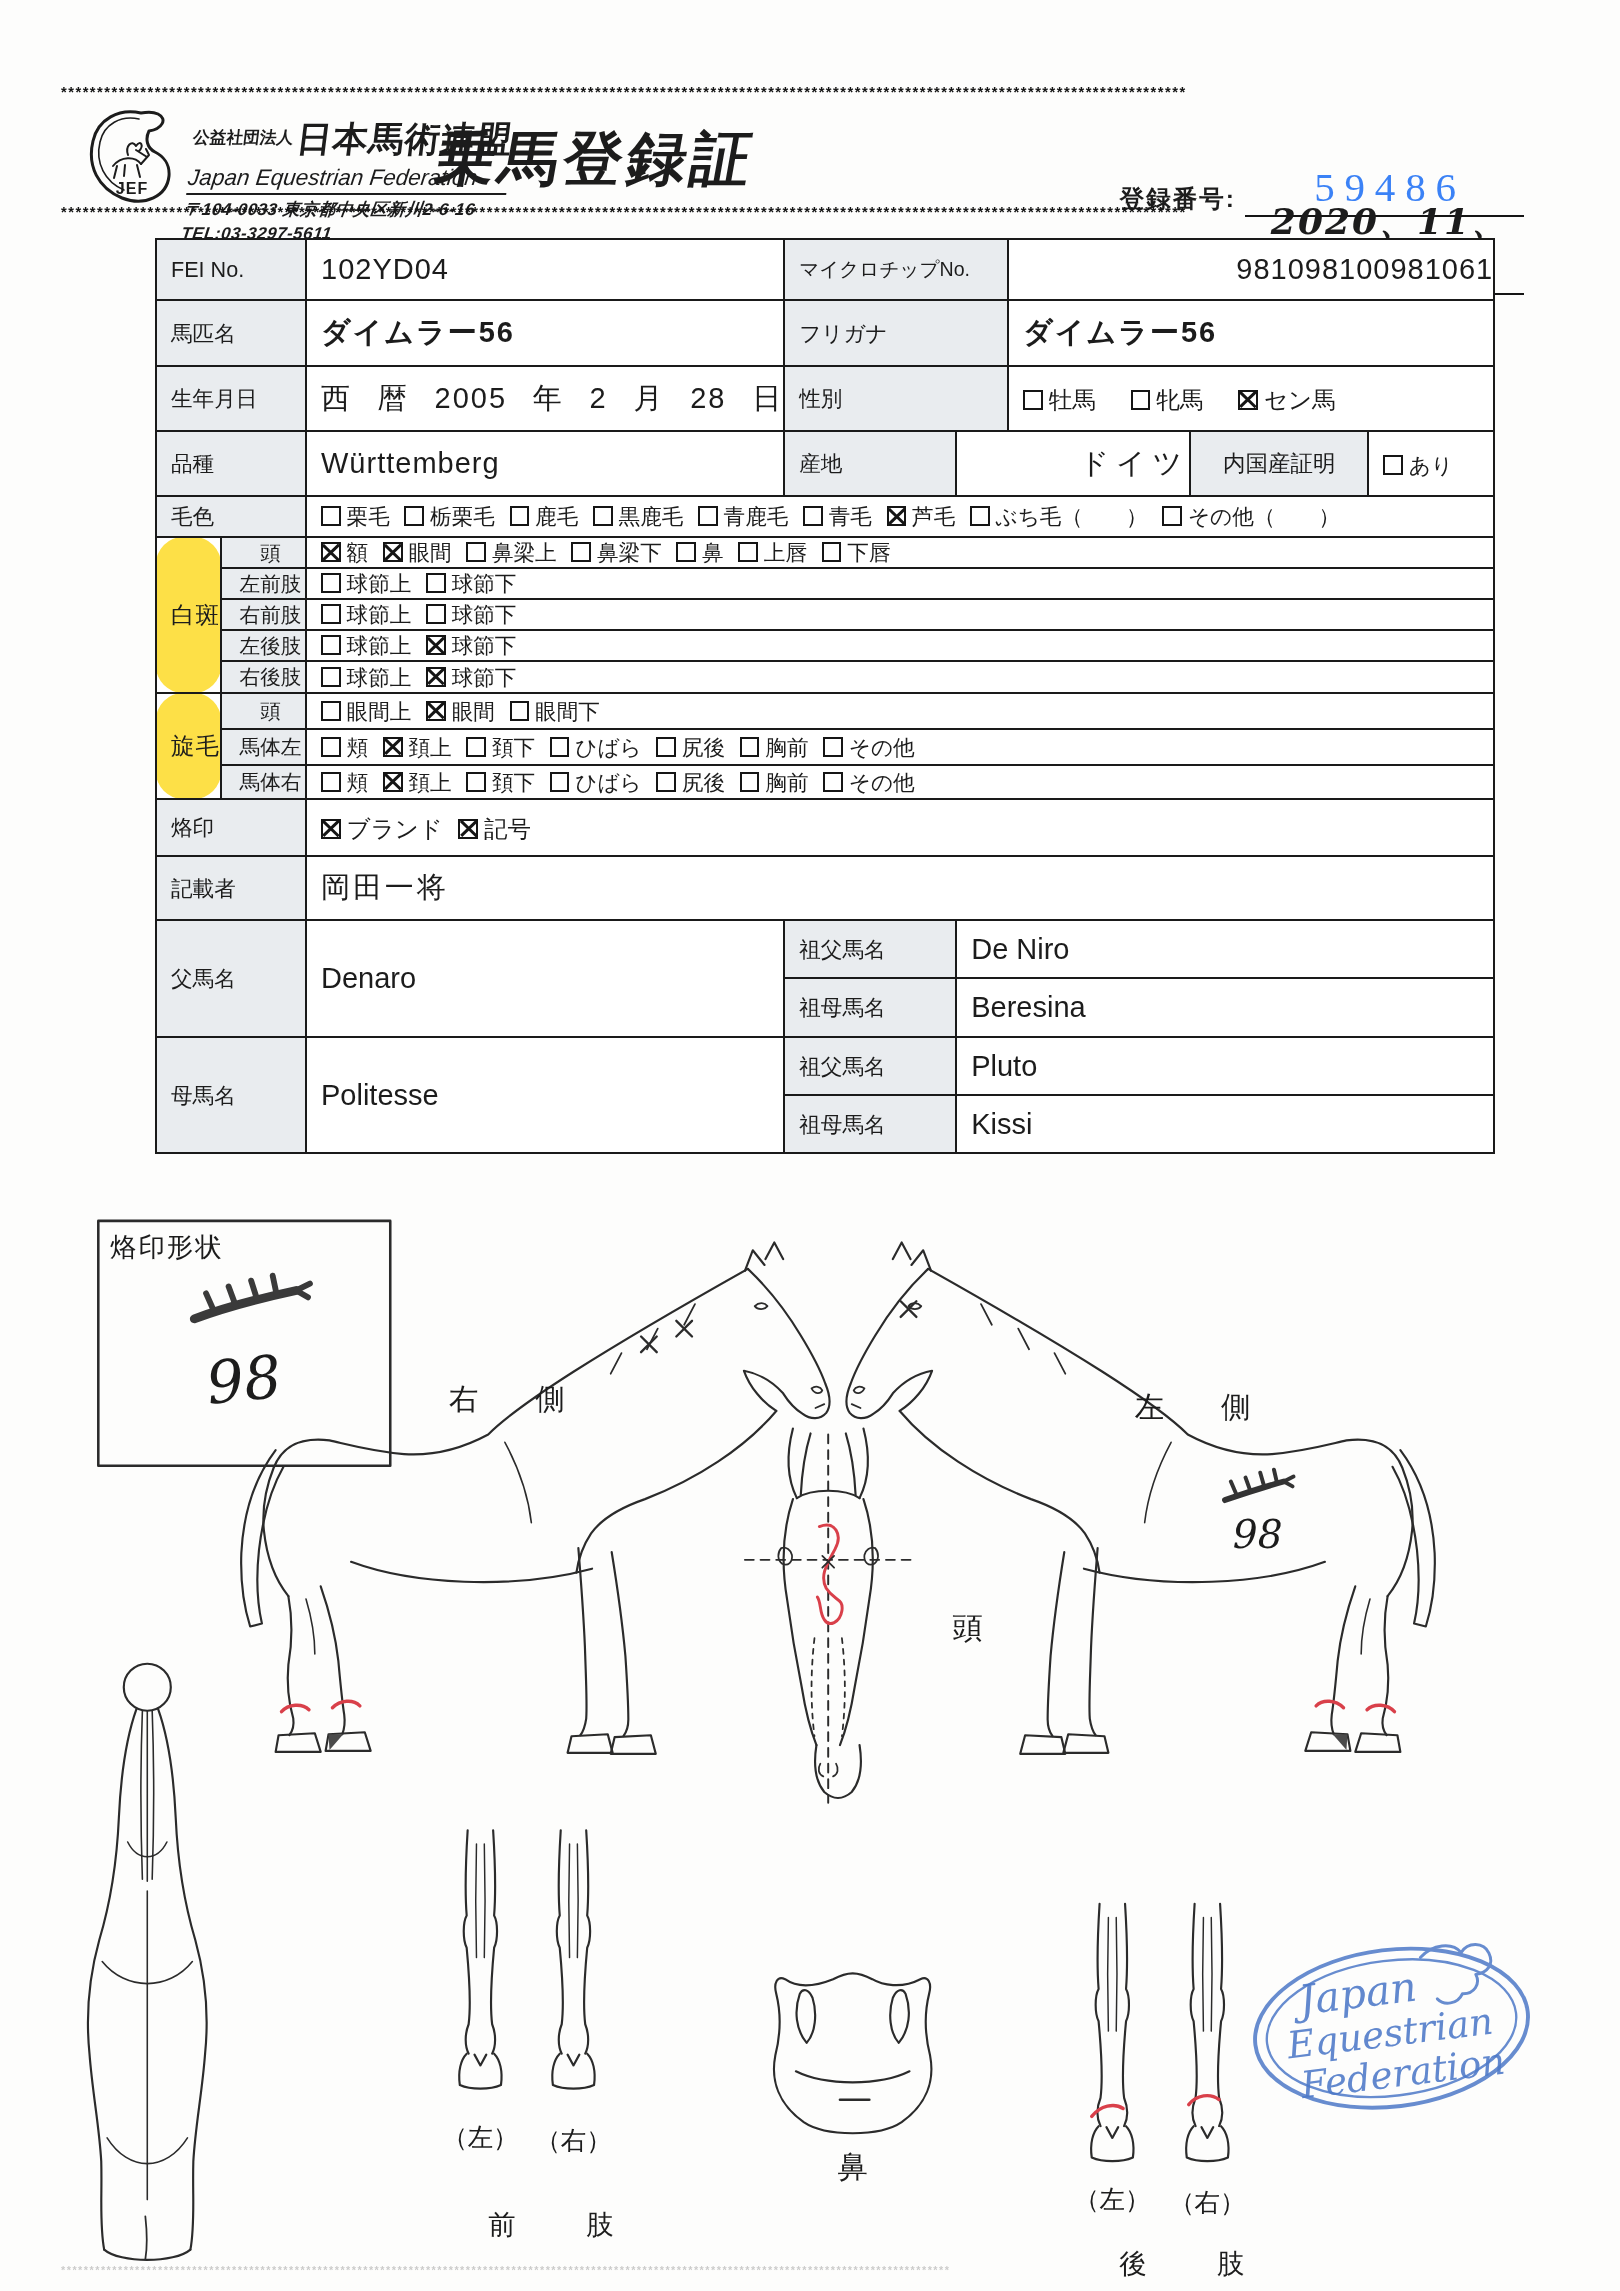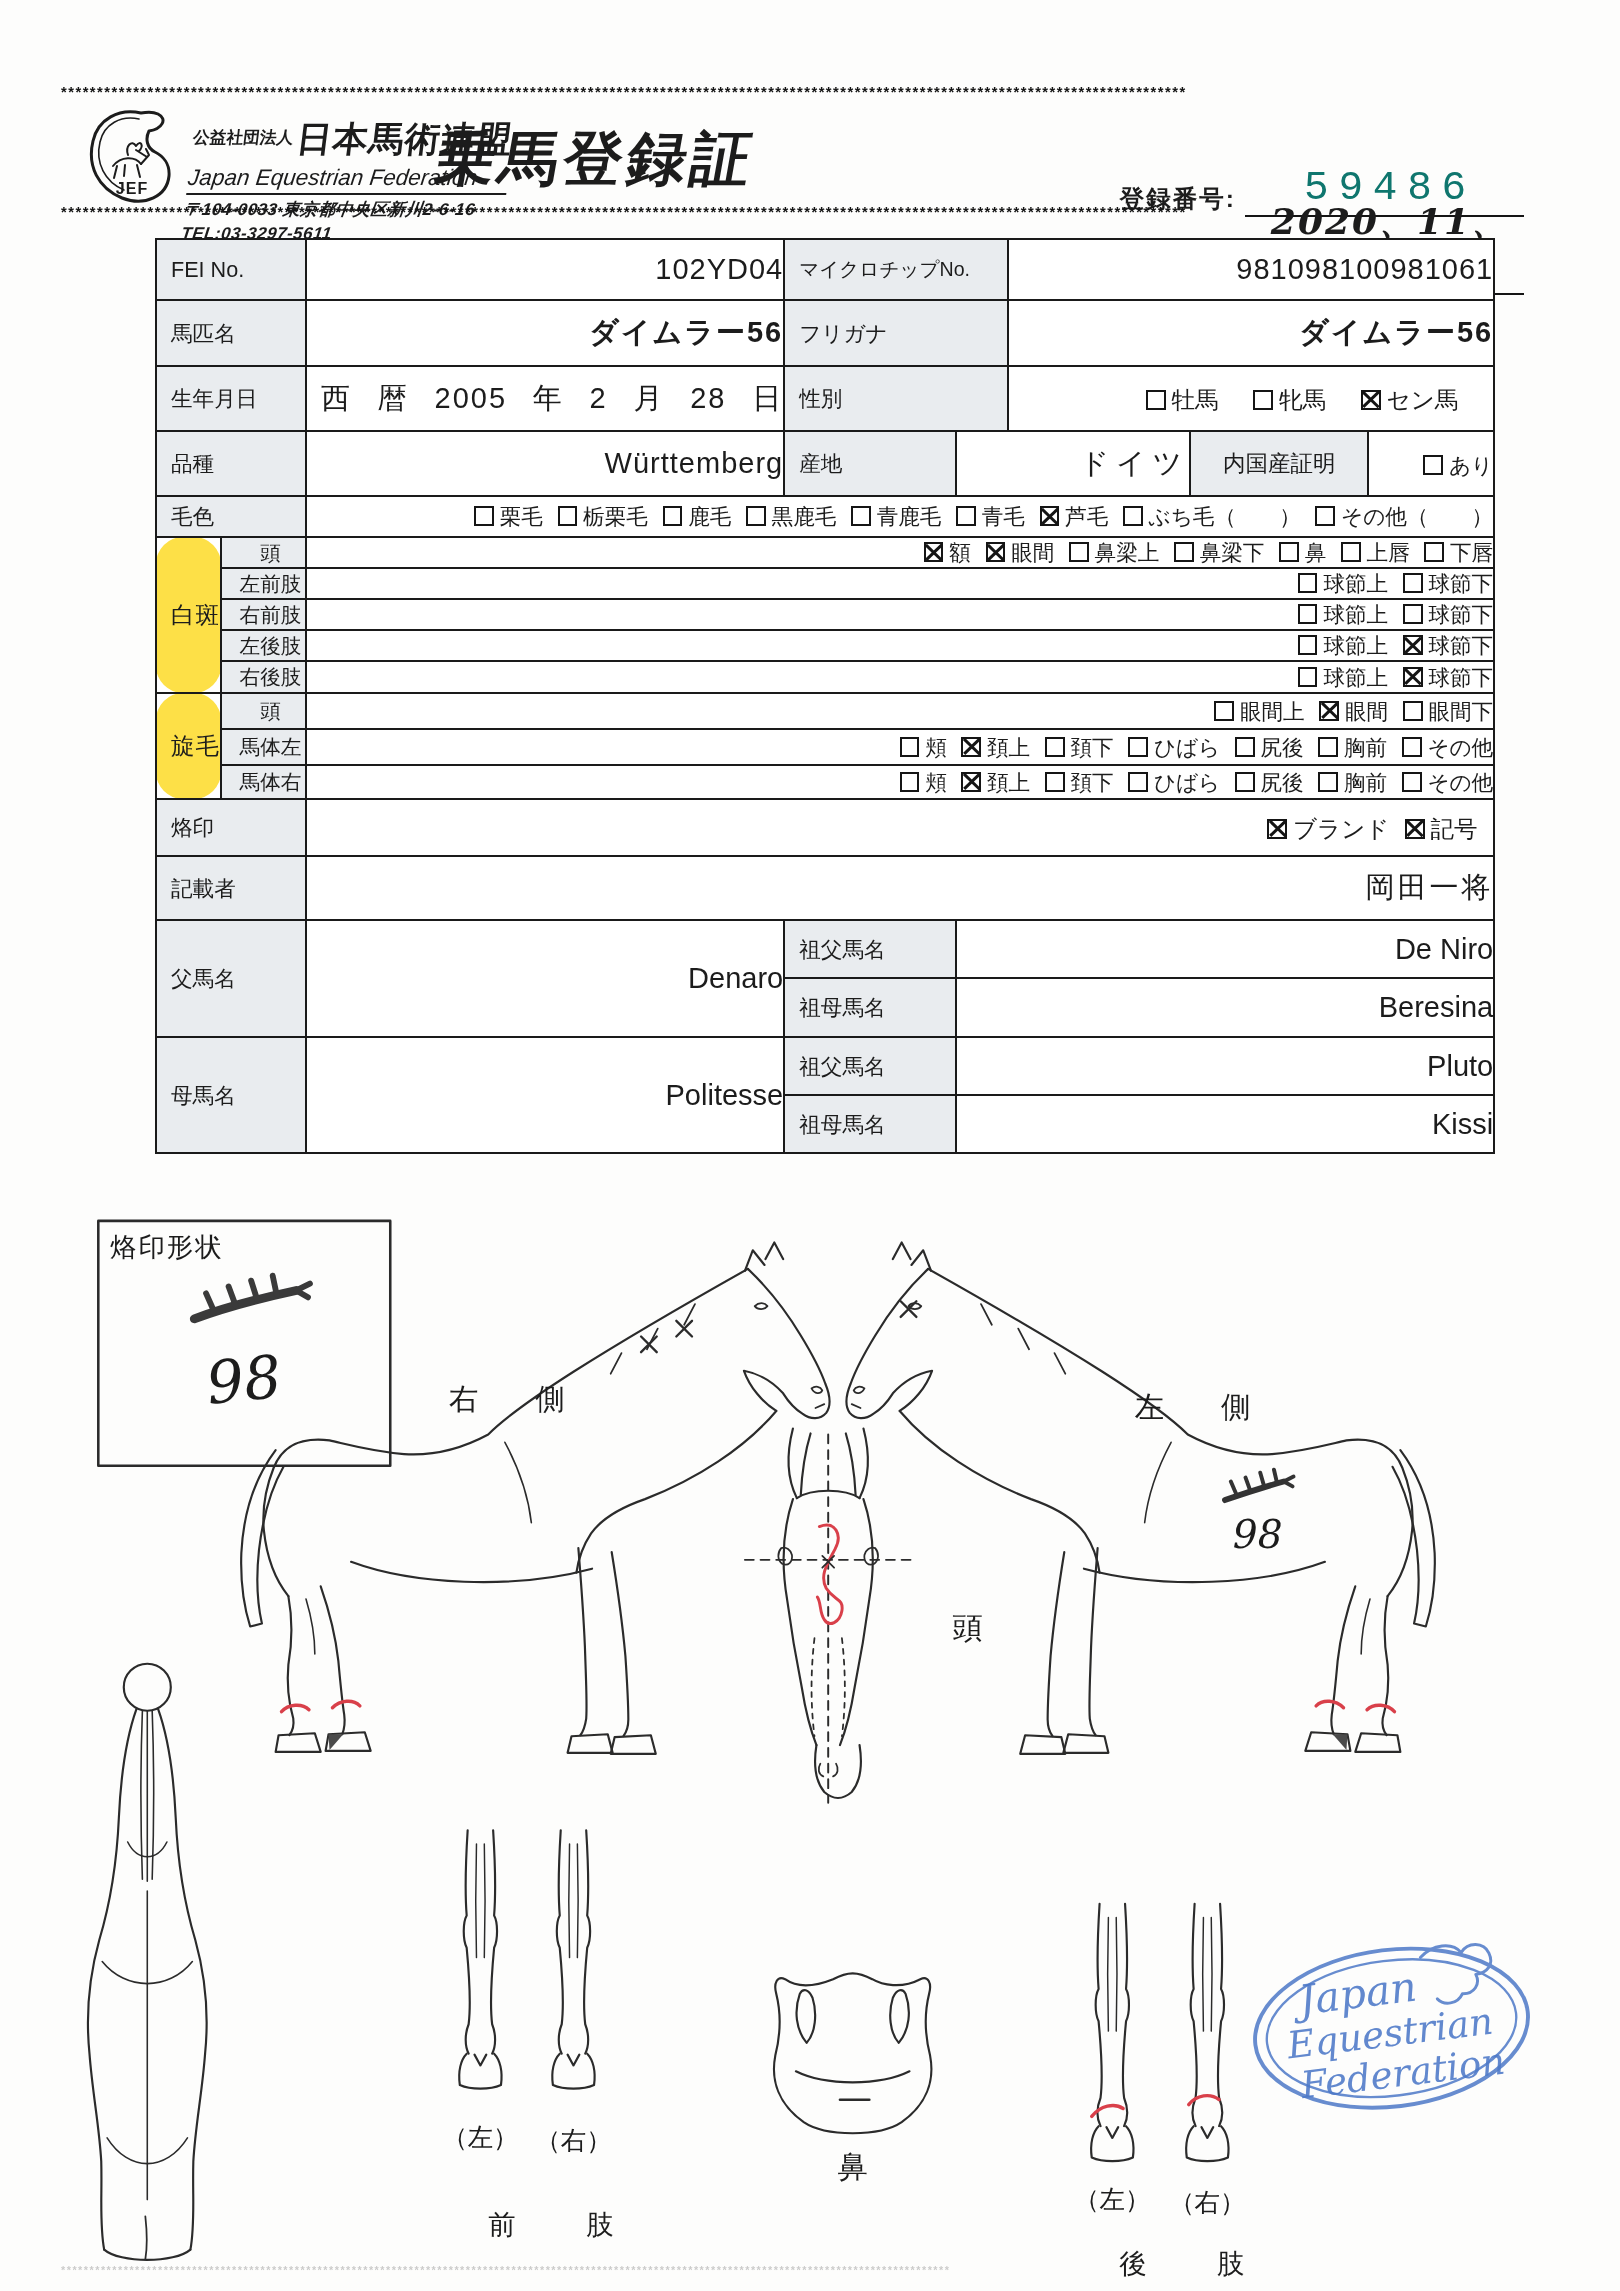--- a/index.html
+++ b/index.html
@@ -18,33 +18,33 @@
   .org-name{font-size:35px;font-weight:900;letter-spacing:1px;}
   .org-en{font-size:22.5px;font-style:italic;border-bottom:2.5px solid #1c1c1c;
           padding-bottom:2px;margin-top:2px;font-family:"Liberation Sans",sans-serif;}
   .org-addr,.org-tel{font-size:17px;font-style:italic;font-weight:bold;margin-top:2.9px;letter-spacing:0.5px;}
   .doc-title{position:absolute;left:436px;top:120px;font-size:59px;font-weight:900;
              letter-spacing:4.9px;transform:skewX(-10deg);}
   .regbox{position:absolute;left:1059px;top:147px;width:451px;}
   .regrow{position:relative;height:78px;}
   .reglabel{position:absolute;right:274px;top:35px;font-size:24.5px;font-weight:bold;letter-spacing:2px;white-space:nowrap;}
   .regval{position:absolute;left:211px;bottom:13.7px;font-size:41px;width:240px;text-align:center;}
-  .regval.num{font-family:Liberation Mono, monospace;letter-spacing:9.8px;color:#0f766e;}
+  .regval.num{font-family:Liberation Serif, serif;letter-spacing:9.8px;color:#3b82f6;}
   .regval.date{font-family:"DejaVu Serif",serif;font-style:italic;font-weight:600;font-size:36px;letter-spacing:2px;}
   .regline{position:absolute;left:186px;bottom:7.8px;width:279px;border-bottom:2.9px solid #151515;}
   
   table.main{position:absolute;left:155px;top:238px;border-collapse:collapse;table-layout:fixed;
              border:2.9px solid #151515;background:#fff;}
   table.main td{border:2px solid #1a1a1a;padding:0 0 0 14px;vertical-align:middle;overflow:hidden;white-space:nowrap;}
   td.lab{background:#e9ecef;font-size:21.6px;}
   td.lab.sm{font-size:19.6px;}
   td.lab.ctr{text-align:center;padding:9px;font-size:22.5px;}
   td.grp{background:#fde047;font-size:23.5px;text-align:center;padding:0;letter-spacing:1px;border-radius:27px;}
   td.sub{background:#e9ecef;font-size:20.6px;text-align:center;padding:0;}
-  td.val{font-size:29px;text-align:right;}
+  td.val{font-size:29px;}
   td.ctr{text-align:right;padding:0;}
   .v-fei{font-size:30px;letter-spacing:1px;}
   .v-name{font-size:38px;font-weight:600;letter-spacing:2px;}
   .v-birth{font-size:28px;word-spacing:15.7px;letter-spacing:2px;}
   .v-breed{font-size:36px;letter-spacing:1px;}
   .v-origin{font-size:32px;letter-spacing:6.9px;}
   .v-chip{font-size:28px;letter-spacing:1px;}
   .v-rec{font-size:32px;letter-spacing:2.9px;}
   .v-ped{font-size:34px;}
   .v-ped2{font-size:29px;}

